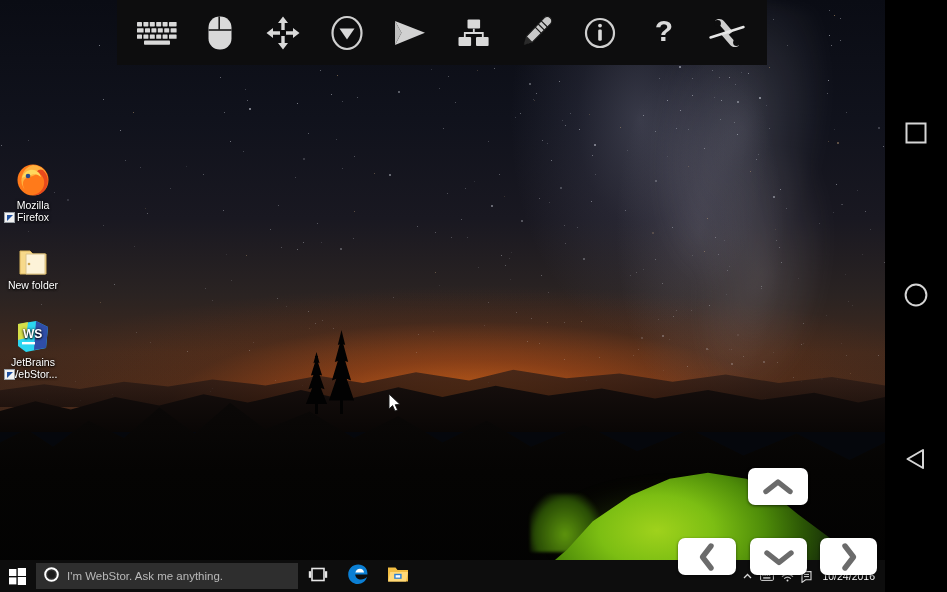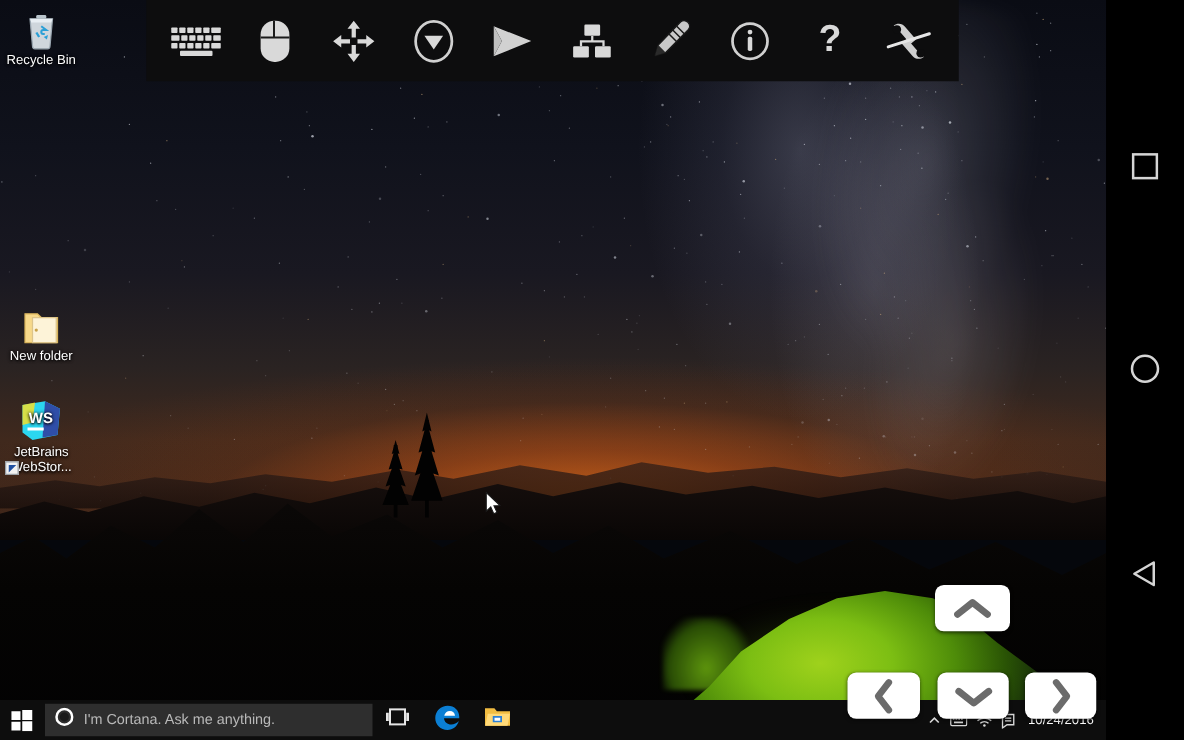--- a/index.html
+++ b/index.html
@@ -484,35 +484,35 @@
       </div>
     <div class="ridge-far"></div>
     <div class="ridge-mid"></div>
     <div class="tree tree2"></div>
     <div class="tree tree1"></div>
     <div class="ridge-near"></div>
     <div class="tent-glow"></div>
     <div class="bush"></div>
     <div class="tent"></div>
 
-    <div class="dicon" style="top:6px">
+
+
+    <div class="dicon" style="top:163px">
       <span class="glyph">
-        <svg width="30" height="32" viewBox="0 0 30 32">
-          <path d="M6 7 h18 l-2 22 a2 2 0 0 1 -2 2 h-10 a2 2 0 0 1 -2 -2 Z" fill="#cfd6dc" stroke="#9aa6b0" stroke-width="1"></path>
-          <path d="M6 7 h18 l-1 3 h-16 Z" fill="#e8eef3"></path>
-          <rect x="11" y="4" width="8" height="3" rx="1" fill="#b9c4cc"></rect>
-          <path d="M15 13 l4 3 h-2.4 a1.6 1.6 0 0 0 0 3.2 h1.2" fill="none" stroke="#2a9fd6" stroke-width="1.6"></path>
-          <path d="M12.5 22 l-2.2-3.6 1.6-0.9 2.2 3.6 z" fill="#2a9fd6"></path>
-          <path d="M17 21.5 l3.4-1.6 -0.9 3.6 z" fill="#2a9fd6"></path>
+        <svg width="34" height="34" viewBox="0 0 34 34">
+          <circle cx="17" cy="17" r="15.5" fill="#ff7a1a"></circle>
+          <path d="M17 2 a15 15 0 0 1 14 10 c-3-4-8-4-11-1 c-4 4-9 2-12 6 c-2 3-1 8 2 11 a15.5 15.5 0 0 1 7-26 z" fill="#ffb23f"></path>
+          <path d="M27 7 c4 4 6 10 4 16 c-2 6-8 10-14 9 c6-1 10-5 11-10 c1-5-1-11-8-13 c3-3 5-3 7-2 z" fill="#e84a1c"></path>
+          <path d="M13 13 c4-3 9-2 12 1 c-1-5-6-8-11-7 c-4 1-7 4-8 8 c2-1 5-2 7-2 z" fill="#ffd85e"></path>
+          <circle cx="12" cy="13" r="2.3" fill="#2b4a8b"></circle>
         </svg>
+        <span class="shortcut" style="left:2px;bottom:0"></span>
       </span>
-      <span class="lbl">Recycle Bin</span>
-    </div>
-
-
+      <span class="lbl">Mozilla<br>Firefox</span>
+    </div>
 
     <div class="dicon" style="top:243px">
       <span class="glyph">
         <svg width="32" height="30" viewBox="0 0 32 30">
           <path d="M3 4 h10 l3 3 h13 v20 h-26 z" fill="#f7d98a" stroke="#d9b45c" stroke-width="1"></path>
           <path d="M9 7 h19 v20 h-19 z" fill="#fdf3d8" stroke="#dcc48a" stroke-width="1"></path>
           <circle cx="12" cy="17" r="1.3" fill="#c9a24a"></circle>
         </svg>
       </span>
       <span class="lbl">New folder</span>
@@ -548,21 +548,21 @@
         </svg>
       </div>
 
       <div id="cortana">
         <span>
           <svg width="15" height="15" viewBox="0 0 15 15">
             <circle cx="7.5" cy="7.5" r="6.3" fill="none" stroke="#ffffff" stroke-width="2"></circle>
             <circle cx="7.5" cy="7.5" r="3.6" fill="#1b1b1b"></circle>
           </svg>
         </span>
-        <span class="ph" title="I'm Cortana. Ask me anything.">I'm Cortana. Ask me anything.</span>
+        <span class="ph" title="I'm Cortana. Ask me anything.">I'm WebStor. Ask me anything.</span>
       </div>
 
       <div class="tb-app">
         <span>
           <svg width="20" height="15" viewBox="0 0 20 15">
             <rect x="4" y="1.5" width="12" height="12" fill="none" stroke="#e6e6e6" stroke-width="1.6"></rect>
             <rect x="0.8" y="4.2" width="2.2" height="6.6" fill="#e6e6e6"></rect>
             <rect x="17" y="4.2" width="2.2" height="6.6" fill="#e6e6e6"></rect>
           </svg>
         </span>

